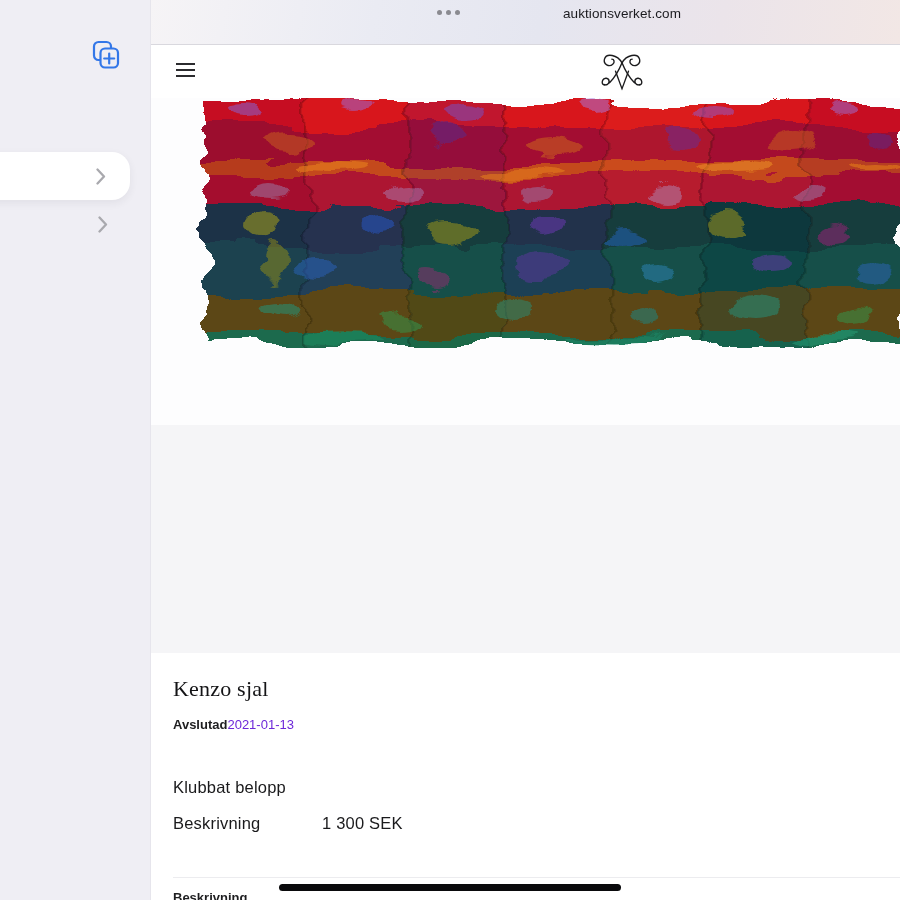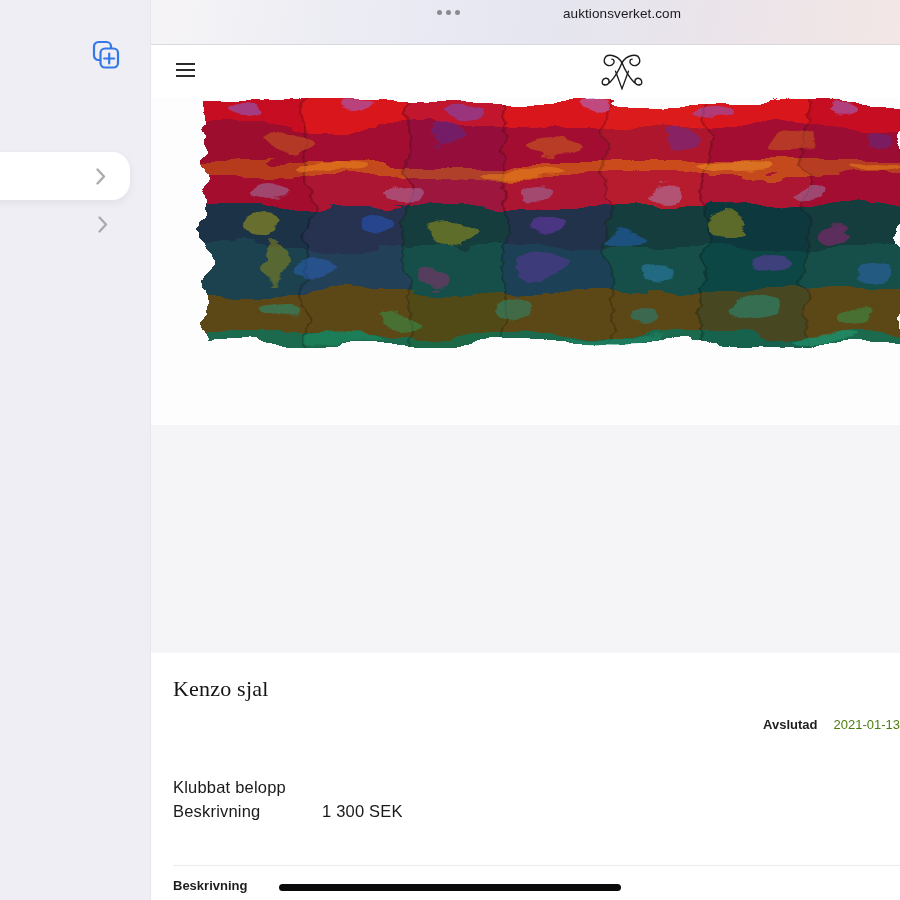--- a/index.html
+++ b/index.html
@@ -60,24 +60,24 @@
     position: absolute; left: 0; top: 54px; width: 750px; height: 327px;
     background: #fdfdfe; overflow: hidden;
   }
   .scarf-svg { position: absolute; left: 45px; top: -2px; }
 
   .gray-gap { position: absolute; left: 0; top: 381px; width: 750px; height: 228px; background: #f5f5f7; }
 
   .content { position: absolute; left: 0; top: 609px; width: 750px; height: 247px; background: #ffffff;
              padding: 23px 0 0 23px; box-sizing: border-box; }
   .title { font-family: "Liberation Serif", serif; font-weight: 500; font-size: 22px; color: #141416; margin: 0; letter-spacing: 0.2px; }
-  .meta { margin-top: 15px; font-size: 13px; display: flex; gap: 16px; align-items: baseline; justify-content: flex-end; }
+  .meta { margin-top: 15px; font-size: 13px; display: flex; align-items: baseline; }
   .status { font-weight: bold; color: #1e1e20; }
-  .end-date { color: #4d7c0f; }
-  .rows { margin-top: 46px; display: flex; flex-direction: column; gap: 5px; }
+  .end-date { color: #6d28d9; }
+  .rows { margin-top: 46px; display: flex; flex-direction: column; gap: 17px; }
   .row { display: grid; grid-template-columns: 149px auto; font-size: 16.5px; color: #1a1a1c; letter-spacing: 0.2px; }
   .divider { margin-top: 44px; margin-right: 0; border: none; border-top: 1px solid #ececef; width: 727px; }
   .desc-heading { margin-top: 12px; font-size: 13px; font-weight: bold; color: #1e1e20; }
 
   
   .home-indicator {
     position: absolute; left: 279px; top: 884px; width: 342px; height: 7px;
     background: #0a0a0c; border-radius: 4px; z-index: 10; cursor: grab;
   }
 </style>

